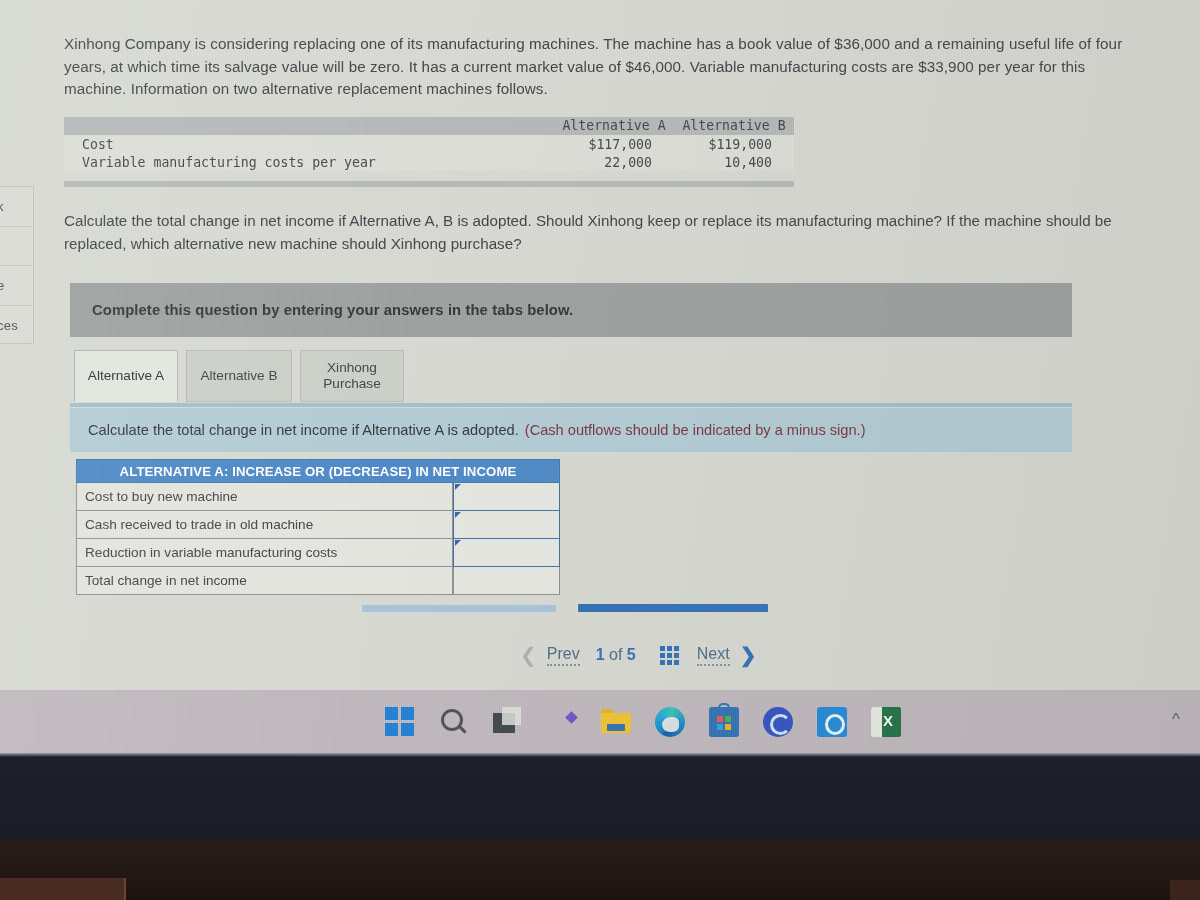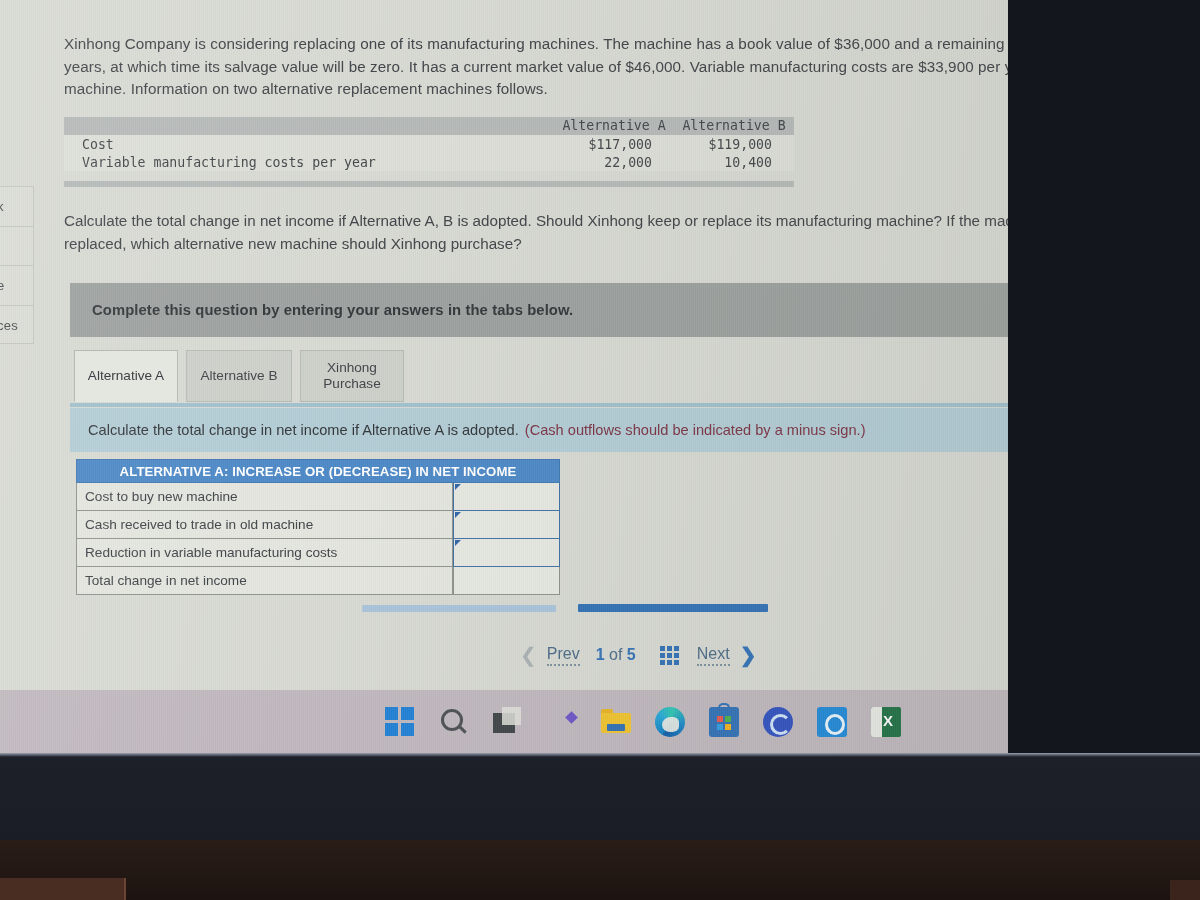--- a/index.html
+++ b/index.html
@@ -10,21 +10,21 @@
   }
 
   
   #photo {
     position: relative; width: 1200px; height: 900px;
     background: #14161d;
   }
 
   
   #screen {
-    position: absolute; left: 0; top: 0; width: 1008px; height: 753px;
+    position: absolute; left: 0; top: 0; width: 1200px; height: 753px;
     background: #ffffff;
     overflow: hidden;
     padding-left: 21px;
   }
   
   #screen::after {
     content: ""; position: absolute; inset: 0; pointer-events: none;
     background:
       linear-gradient(100deg, rgba(255,255,255,0.10) 0%, rgba(255,255,255,0.02) 35%, rgba(120,125,118,0.10) 100%),
       repeating-linear-gradient(90deg, rgba(255,255,255,0.035) 0 1px, rgba(0,0,0,0.018) 1px 2px);

